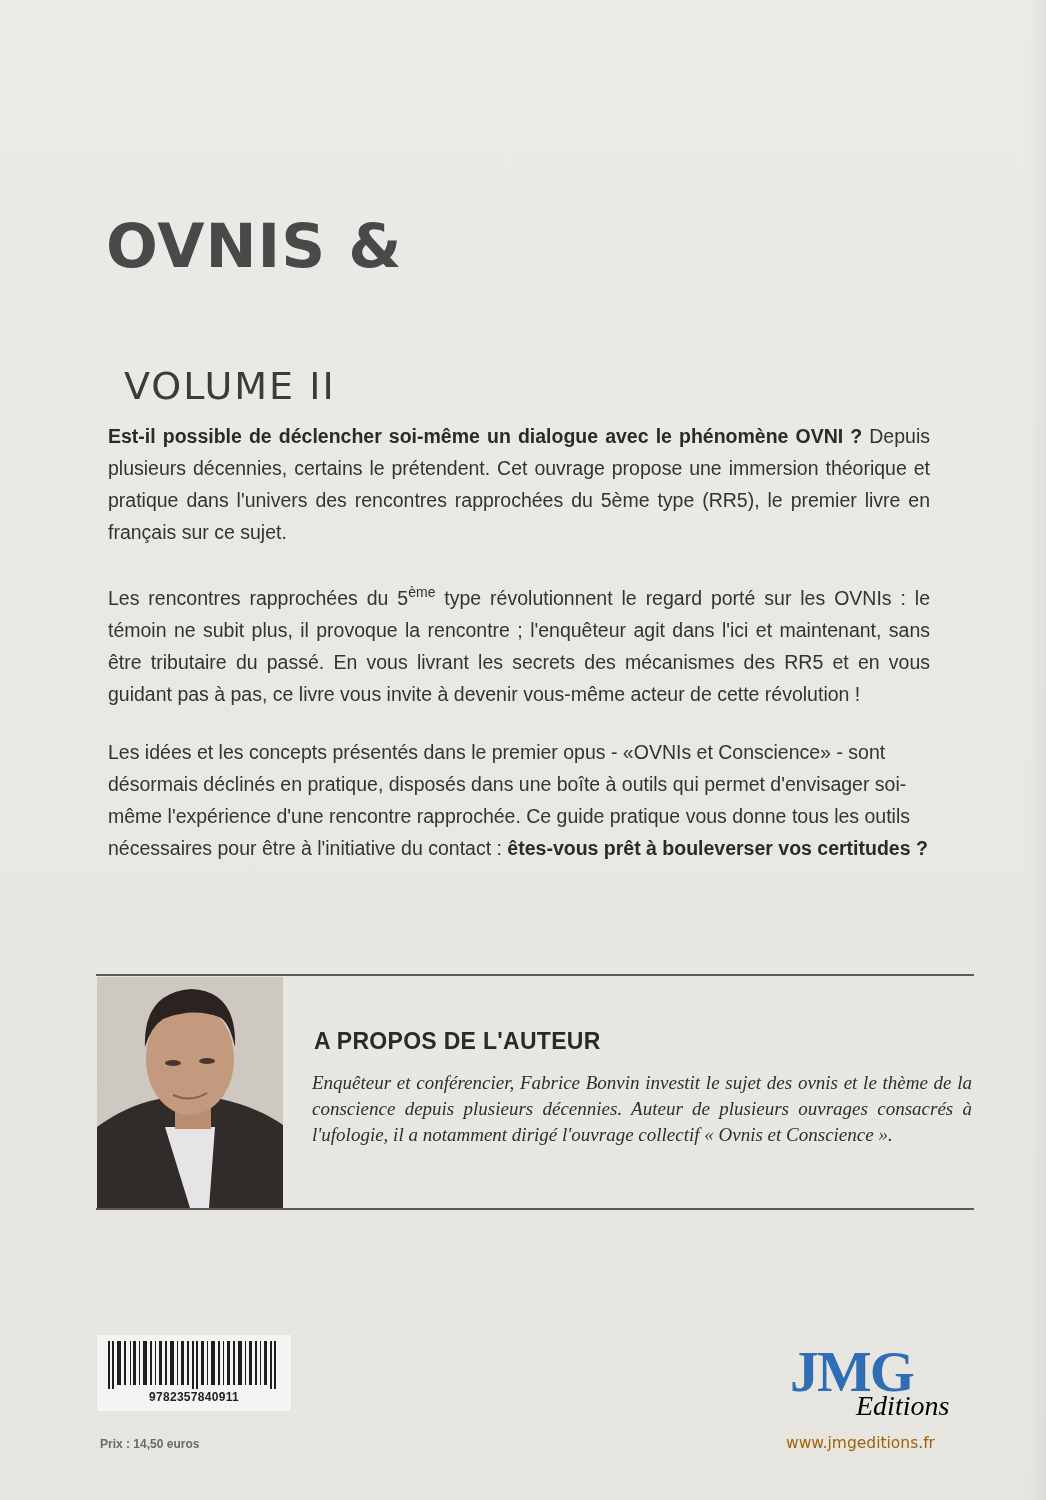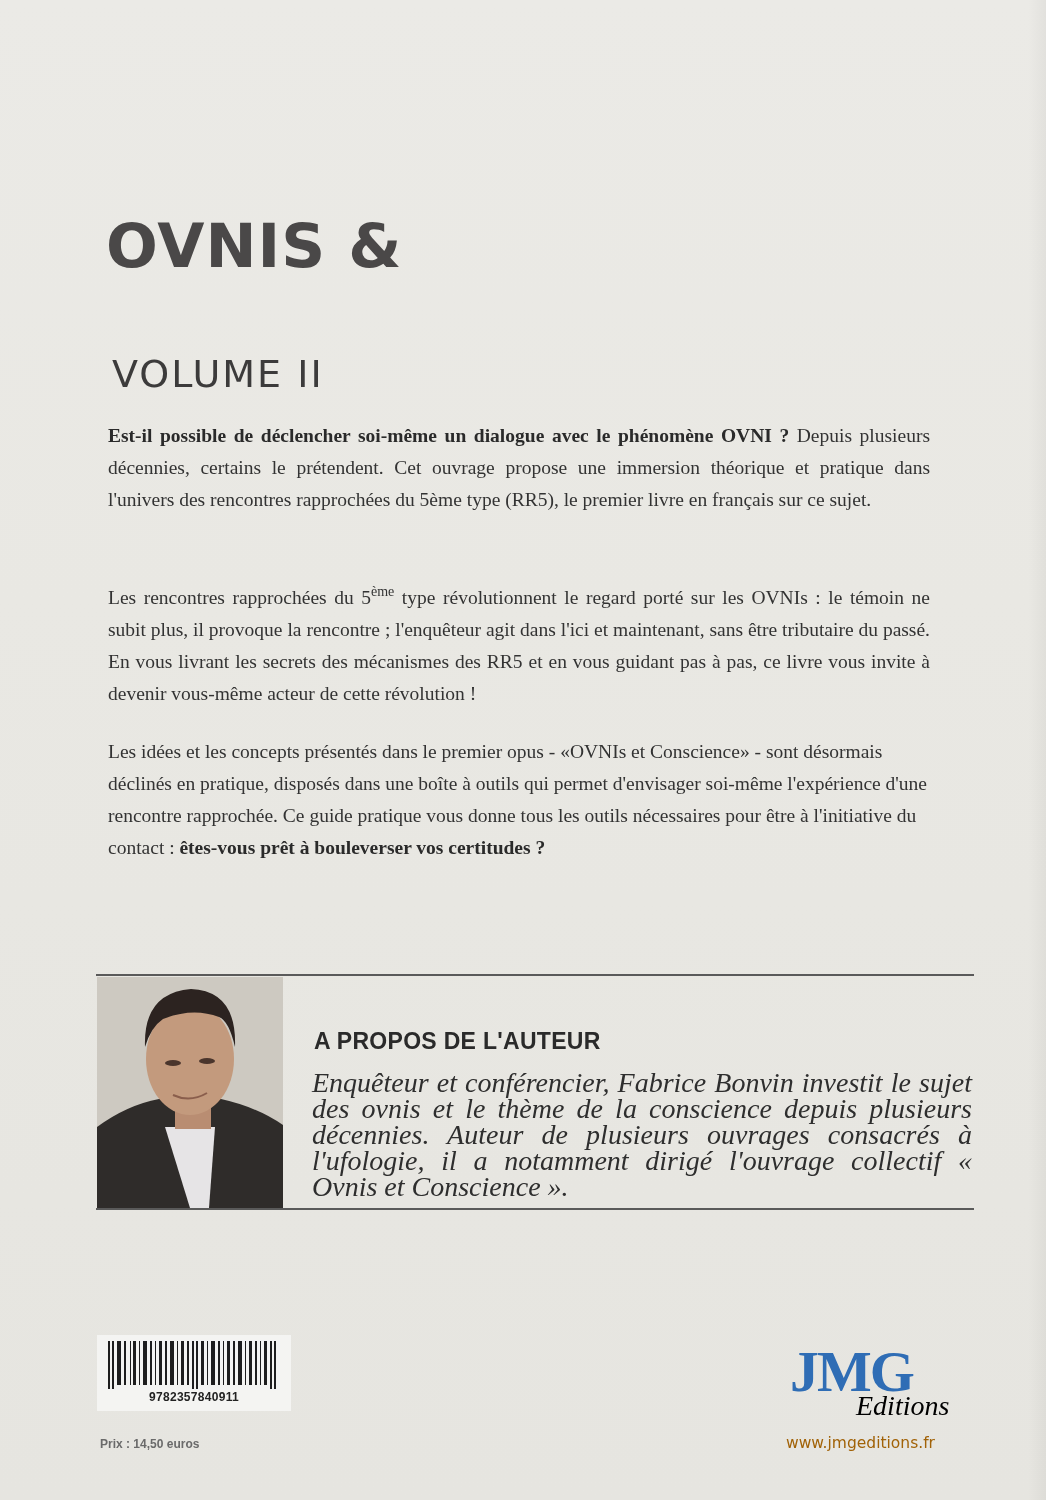--- a/index.html
+++ b/index.html
@@ -17,25 +17,25 @@
     .title {
       position: absolute; left: 106px; top: 214px;
       font-family: "DejaVu Sans", sans-serif; font-weight: bold;
       font-size: 61px; line-height: 64px; color: #4a4848;
       letter-spacing: 1px; margin: 0;
     }
     .subtitle {
       position: absolute; left: 108px; top: 350px;
       font-family: "DejaVu Sans", sans-serif; font-weight: normal;
       font-size: 38px; line-height: 40px; color: #3c3b3b; letter-spacing: 2px;
-      margin: 4px;
+      margin: 16px;
     }
     .body-text {
       position: absolute; left: 108px; width: 822px;
-      font-family: Liberation Serif, serif;
+      font-family: Liberation Sans, sans-serif;
       font-size: 19.5px; line-height: 32px; color: #333;
       text-align: justify; margin: 0;
     }
     .p1 { top: 420px; }
     .p2 { top: 576px; }
     .p3 { top: 736px; text-align: left; }
     .bold { font-weight: bold; color: #2a2a2a; }
     sup { font-size: 14px; vertical-align: 8px; }
     .rule {
       position: absolute; left: 96px; width: 878px; height: 2px; background: #5a5a5a;
@@ -48,21 +48,21 @@
     }
     .photo svg { display: block; }
     .about-heading {
       position: absolute; left: 314px; top: 1028px; margin: 0;
       font-family: "Liberation Sans", sans-serif; font-weight: bold;
       font-size: 23px; color: #2a2a2a; letter-spacing: 0.3px;
     }
     .about-text {
       position: absolute; left: 312px; top: 1070px; width: 660px; margin: 0;
       font-family: "Liberation Serif", serif; font-style: italic;
-      font-size: 28px; line-height: 26px; color: #2e2e2e; text-align: justify;
+      font-size: 19px; line-height: 26px; color: #2e2e2e; text-align: justify;
     }
     .barcode-box {
       position: absolute; left: 97px; top: 1335px; width: 194px; height: 76px;
       background: #f4f4f2;
     }
     .barcode-bars { position: absolute; left: 11px; top: 6px; }
     .isbn {
       position: absolute; left: 0; width: 194px; top: 55px; text-align: center;
       font-family: "Liberation Sans", sans-serif; font-size: 12px; color: #222;
       letter-spacing: 0.3px;

